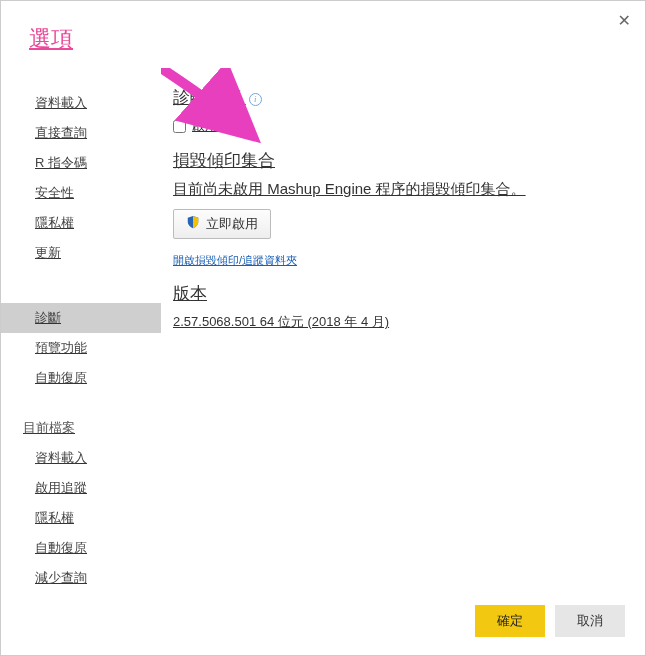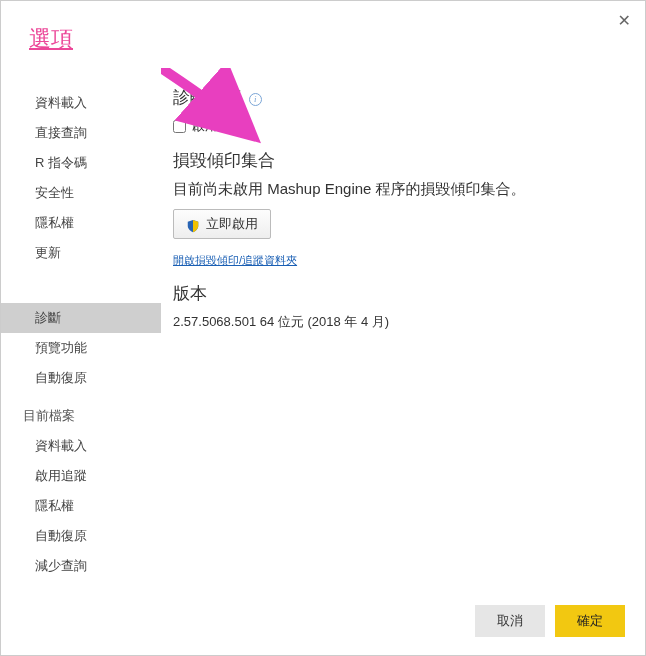--- a/index.html
+++ b/index.html
@@ -30,31 +30,32 @@
     font-size: 22px;
     font-weight: 400;
     color: #ec4899;
     padding: 23px 4px 14px 28px;
     text-decoration: underline;
   }
   .body-row {
     flex: 1;
     display: flex;
     overflow: hidden;
+    text-decoration: underline;
   }
   .sidebar {
     width: 160px;
     padding: 20px 0 0 0;
     overflow-y: auto;
   }
   .sidebar-heading {
     font-size: 13px;
     color: #555;
     padding: 6px 16px 6px 22px;
-    margin-top: 8px;
+    margin-top: 20px;
   }
   .sidebar-item {
     font-size: 13px;
     color: #444;
     padding: 6px 10px 6px 34px;
     cursor: pointer;
     white-space: nowrap;
   }
   .sidebar-item.selected {
     background: #cfcfcf;
@@ -97,21 +98,21 @@
     width: 13px;
     height: 13px;
   }
   .desc-text {
     font-size: 15px;
     color: #333;
     margin-bottom: 10px;
   }
   .action-btn {
     display: inline-flex;
-    align-items: flex-end;
+    align-items: flex-start;
     gap: 6px;
     background: linear-gradient(#fdfdfd,#eee);
     border: 1px solid #bbb;
     border-radius: 2px;
     padding: 5px 12px;
     font-size: 13px;
     color: #333;
     cursor: pointer;
   }
   .shield-icon {
@@ -218,16 +219,16 @@
         <a class="link-text">開啟損毀傾印/追蹤資料夾</a>
       </div>
 
       <div class="section-title">版本</div>
       <div class="version-text">2.57.5068.501 64 位元 (2018 年 4 月)</div>
 
     </div>
   </div>
 
   <div class="footer">
+    <button class="btn btn-primary">確定</button>
     <button class="btn btn-secondary">取消</button>
-    <button class="btn btn-primary">確定</button>
   </div>
 </div>
 
 </body></html>

